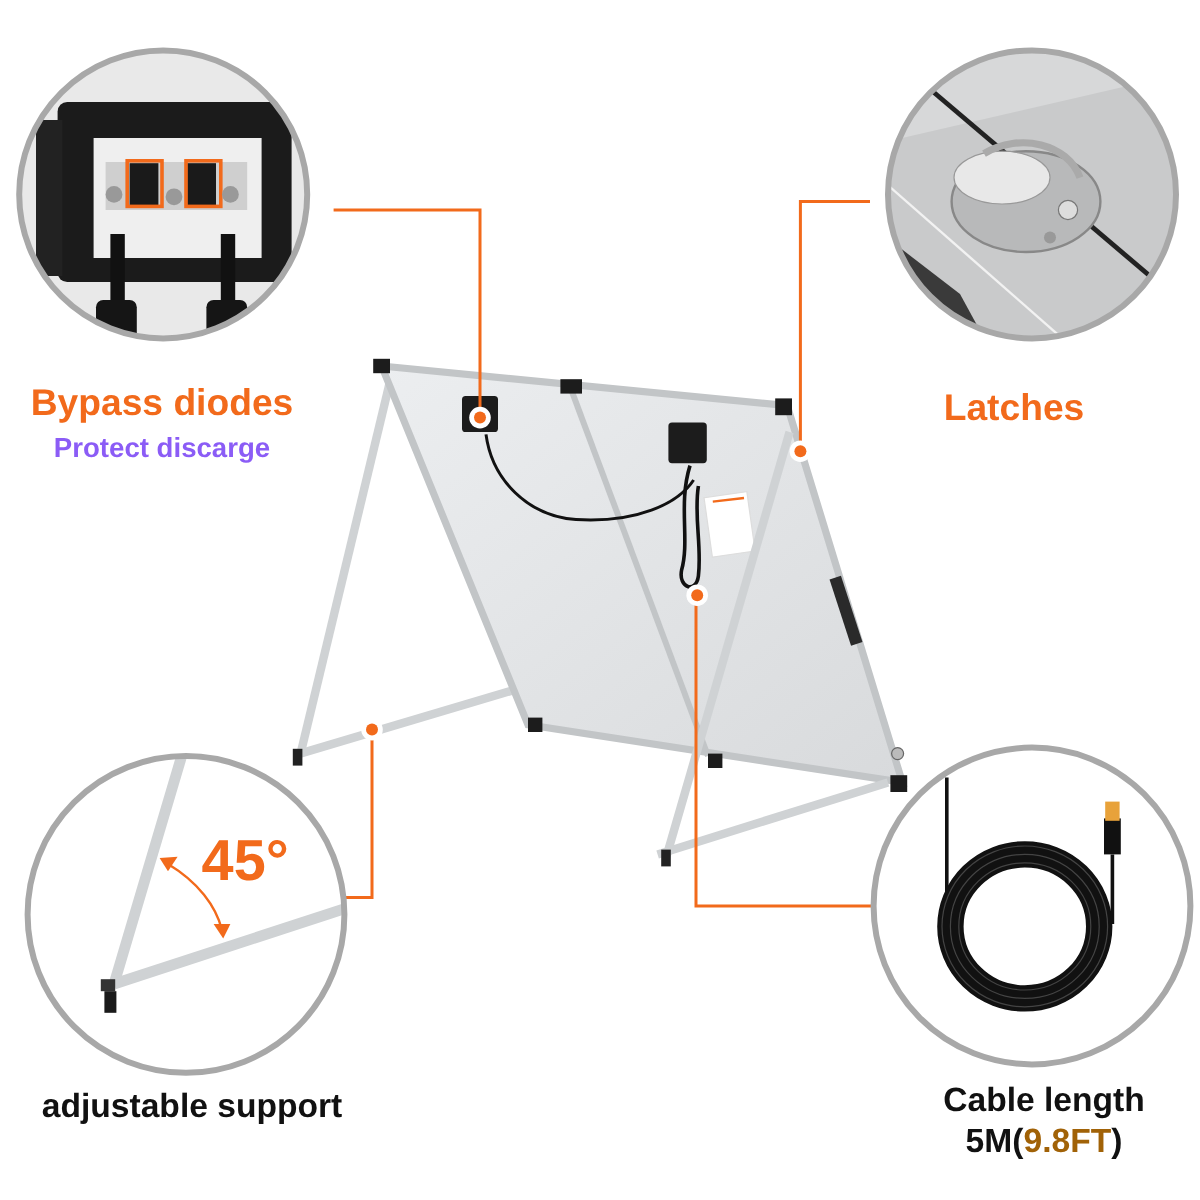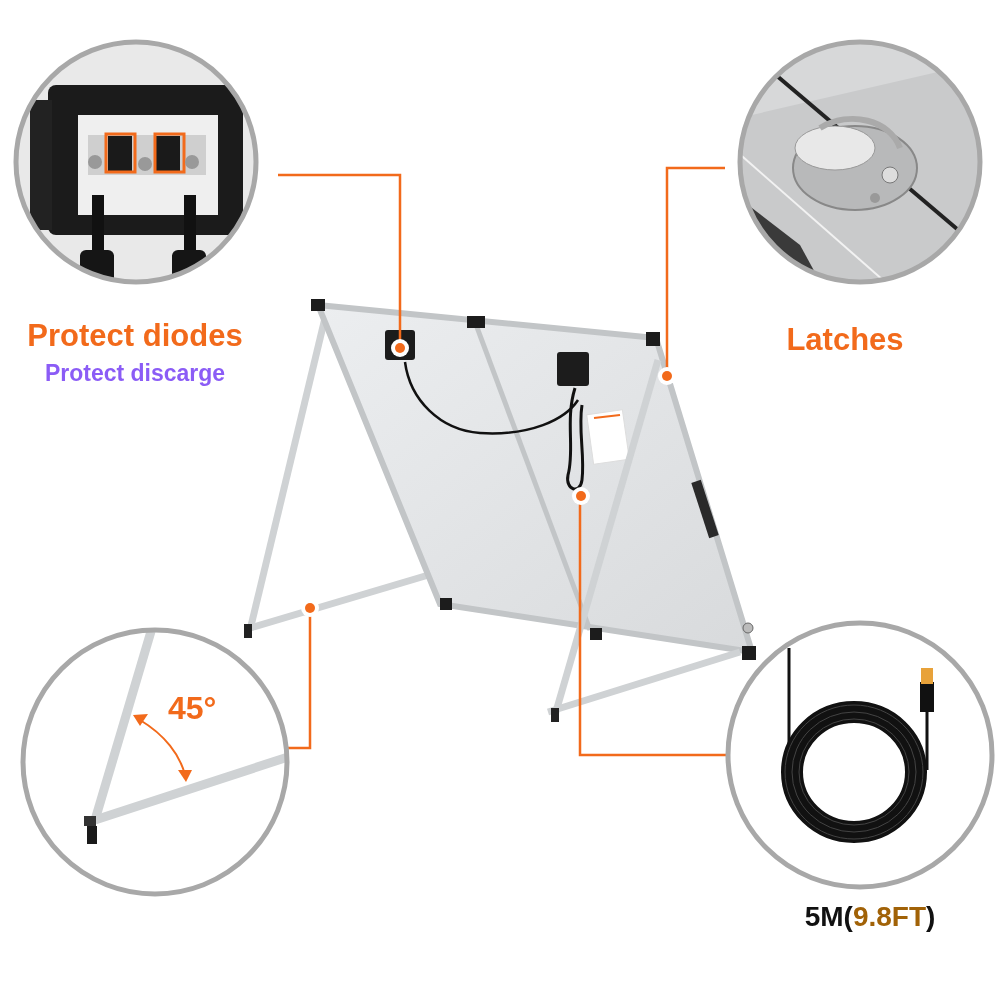--- a/index.html
+++ b/index.html
@@ -4,21 +4,21 @@
   <style>
     html, body { margin: 0; padding: 0; background: #ffffff; }
     body { width: 1000px; height: 1000px; position: relative; overflow: hidden;
            font-family: "Liberation Sans", sans-serif; }
     .abs { position: absolute; }
     svg.scene { position: absolute; left: 0; top: 0; width: 1000px; height: 1000px; }
     .title-orange { color: #f26a1b; font-weight: bold; font-size: 31px; text-align: center; white-space: nowrap; }
     .sub-black { color: #8b5cf6; font-weight: bold; font-size: 23px; text-align: center; white-space: nowrap; }
     .cap-black { color: #111; font-weight: bold; font-size: 28px; text-align: center; line-height: 34px; }
     .orange { color: #a16207; }
-    .angle { color: #f26a1b; font-weight: bold; font-size: 32px; }
+    .angle { color: #f26a1b; font-weight: bold; font-size: 48px; }
   </style>
 </head>
 <body>
 
 <svg class="scene" viewBox="0 0 1000 1000">
   <defs>
     <clipPath id="c1">
         <circle cx="136" cy="162" r="120"></circle>
       </clipPath>
     <clipPath id="c2">
@@ -155,25 +155,27 @@
       <ellipse cx="854" cy="772" rx="55" ry="53" fill="none" stroke="#444" stroke-width="1"></ellipse>
       <ellipse cx="854" cy="772" rx="69" ry="67" fill="none" stroke="#444" stroke-width="1"></ellipse>
       <line x1="927" y1="770" x2="927" y2="712" stroke="#111" stroke-width="3"></line>
       <rect x="920" y="682" width="14" height="30" fill="#111"></rect>
       <rect x="921" y="668" width="12" height="16" fill="#e8a23a"></rect>
     </g>
     <circle cx="860" cy="755" r="132" fill="none" stroke="#a8a8a8" stroke-width="5"></circle>
   </g>
 </svg>
 
-<div class="abs title-orange" style="left:0; top:318px; width:270px;">Protect diodes</div>
+<div class="abs title-orange" style="left:0; top:318px; width:270px;">Bypass diodes</div>
 <div class="abs sub-black" style="left:0; top:360px; width:270px;">Protect discarge</div>
 
 <div class="abs title-orange" style="left:720px; top:322px; width:250px;">Latches</div>
 
 <div class="abs angle" style="left:168px; top:690px;">45°</div>
 
 <div class="abs cap-black" style="left:0; top:905px; width:320px;">
+  <div>adjustable support</div>
 </div>
 
 <div class="abs cap-black" style="left:740px; top:900px; width:260px;">
+  <div>Cable length</div>
   <div><span>5M(</span><span class="orange">9.8FT</span><span>)</span></div>
 </div>
 
 </body></html>

